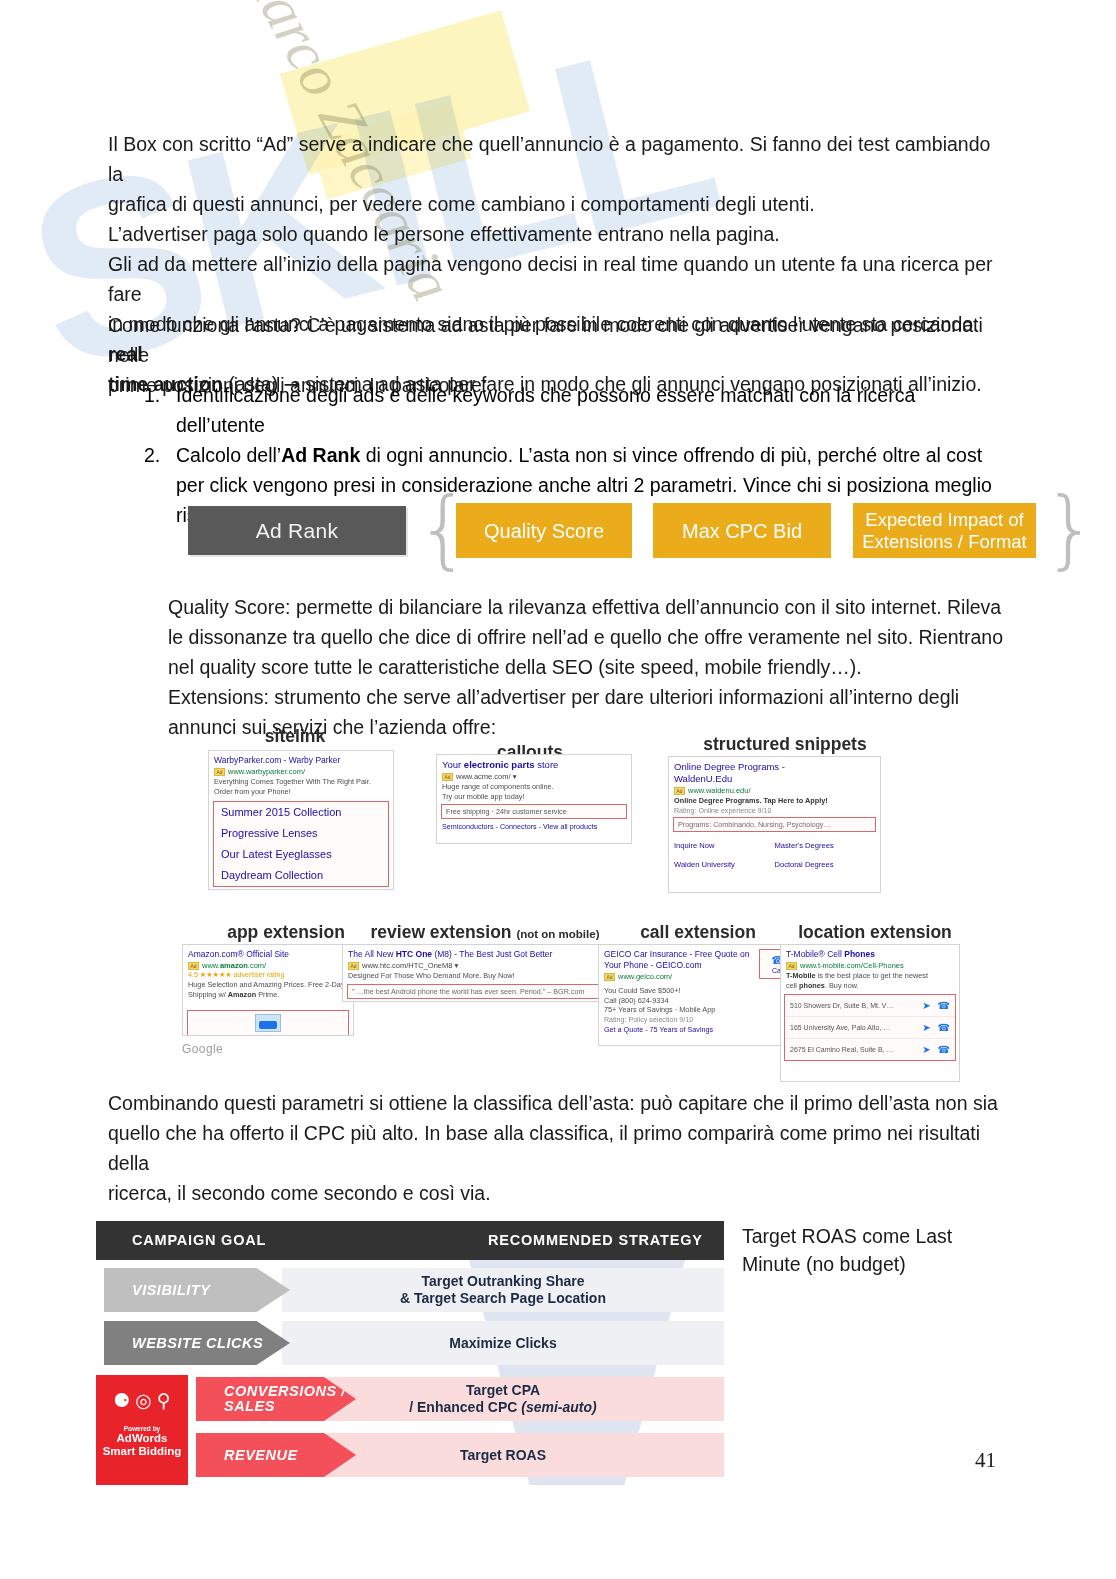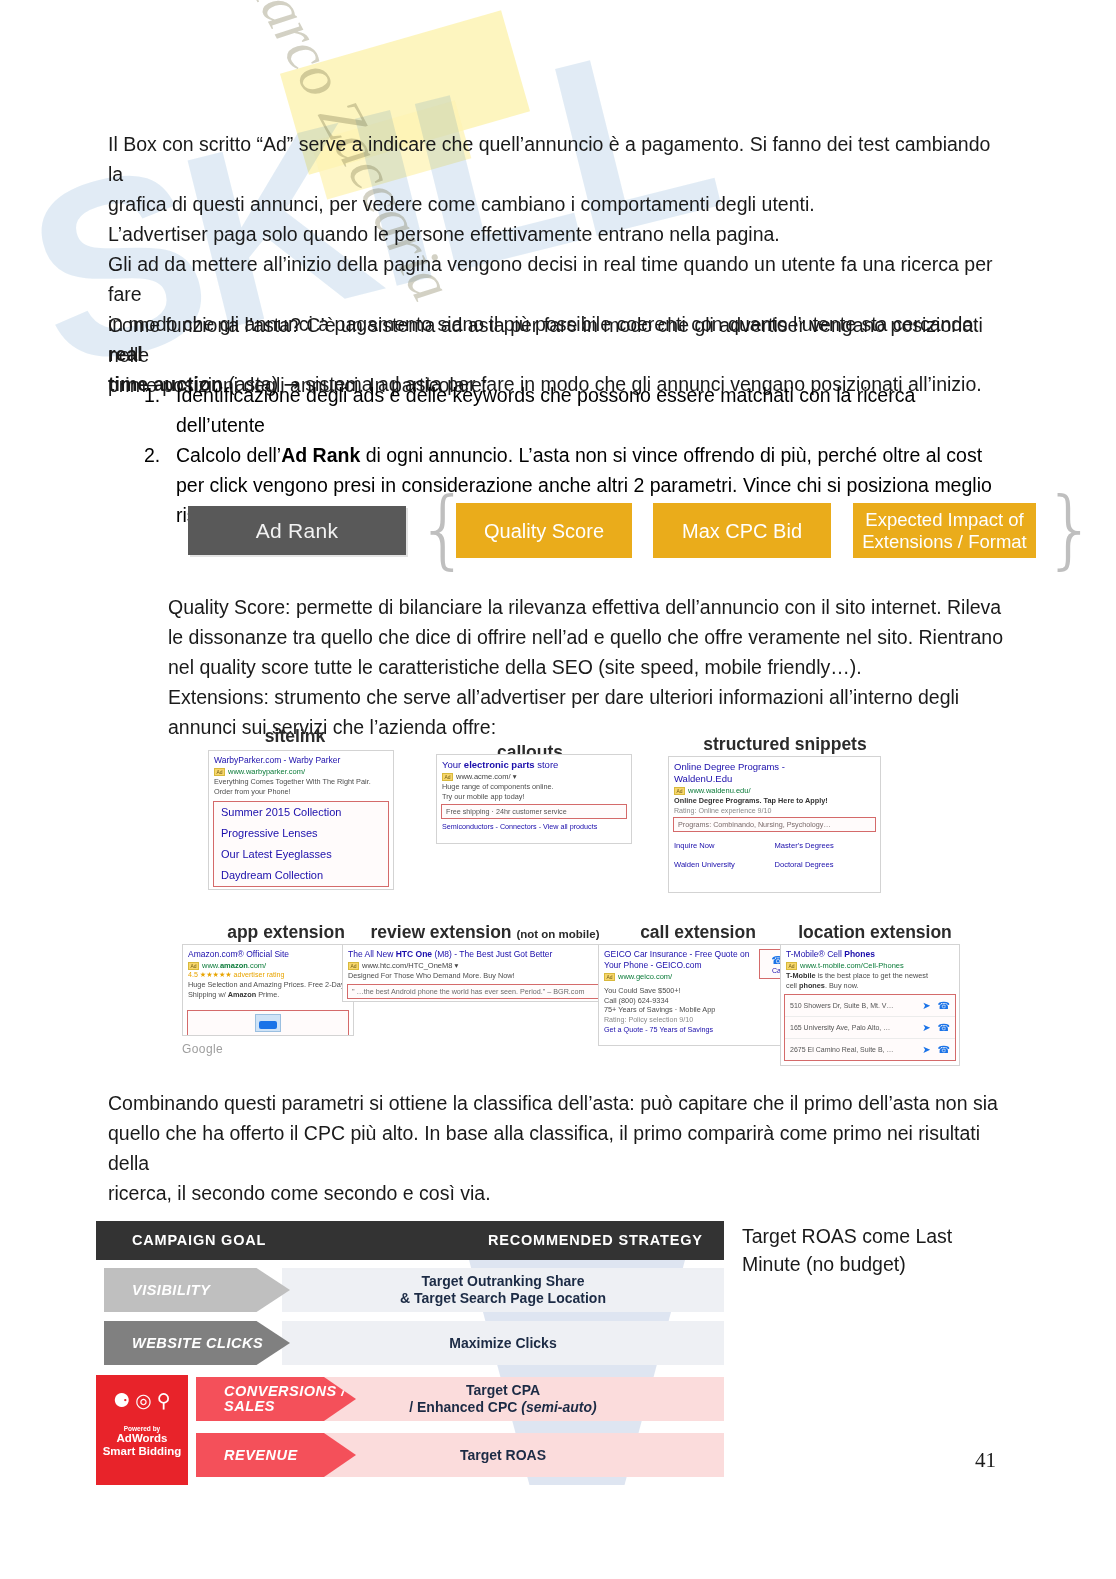--- a/index.html
+++ b/index.html
@@ -382,21 +382,21 @@
         </div>
         <div class="call-btn redbox">
           <span class="glyph">☎</span>
           <span>Call</span>
         </div>
       </div>
       <div class="rating">Rating: Policy selection 9/10</div>
       <div class="bluelinks">Get a Quote - 75 Years of Savings</div>
     </div>
 
-    <div class="ad-card" style="left:612px; top:218px; width:180px; height:122px;">
+    <div class="ad-card" style="left:612px; top:218px; width:180px; height:138px;">
       <div class="ad-title">
         <span>T-Mobile® </span><span>Cell</span><span> </span><b>Phones</b>
       </div>
       <div class="ad-url-row">
         <span class="ad-badge">Ad</span>
         <span class="ad-url" style="color:#0b7b39;">www.t-mobile.com/Cell-Phones</span>
       </div>
       <div class="ad-desc">
         <b>T-Mobile</b><span> is the best place to get the newest</span><br>
         <span>cell </span><b>phones</b><span>. Buy now.</span>

